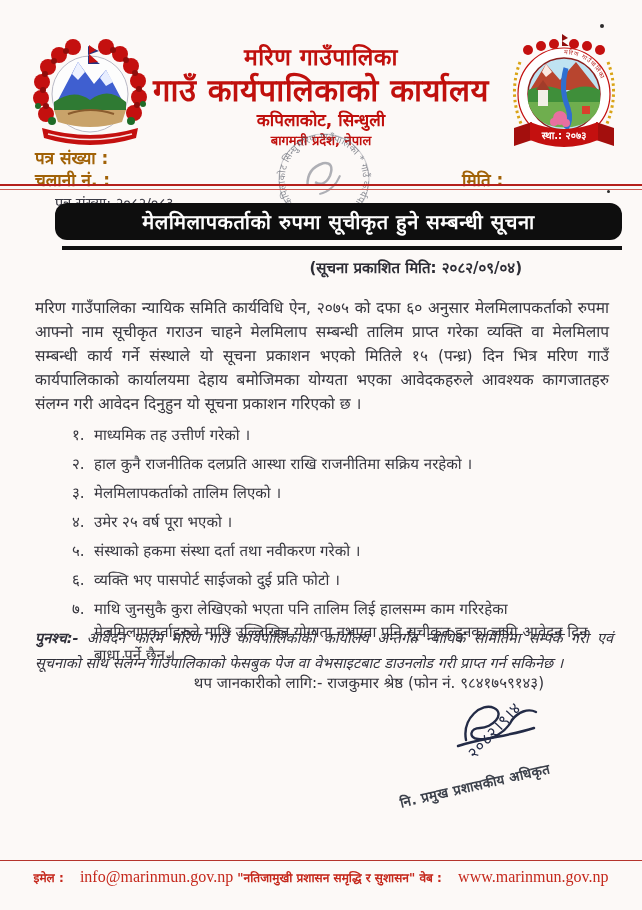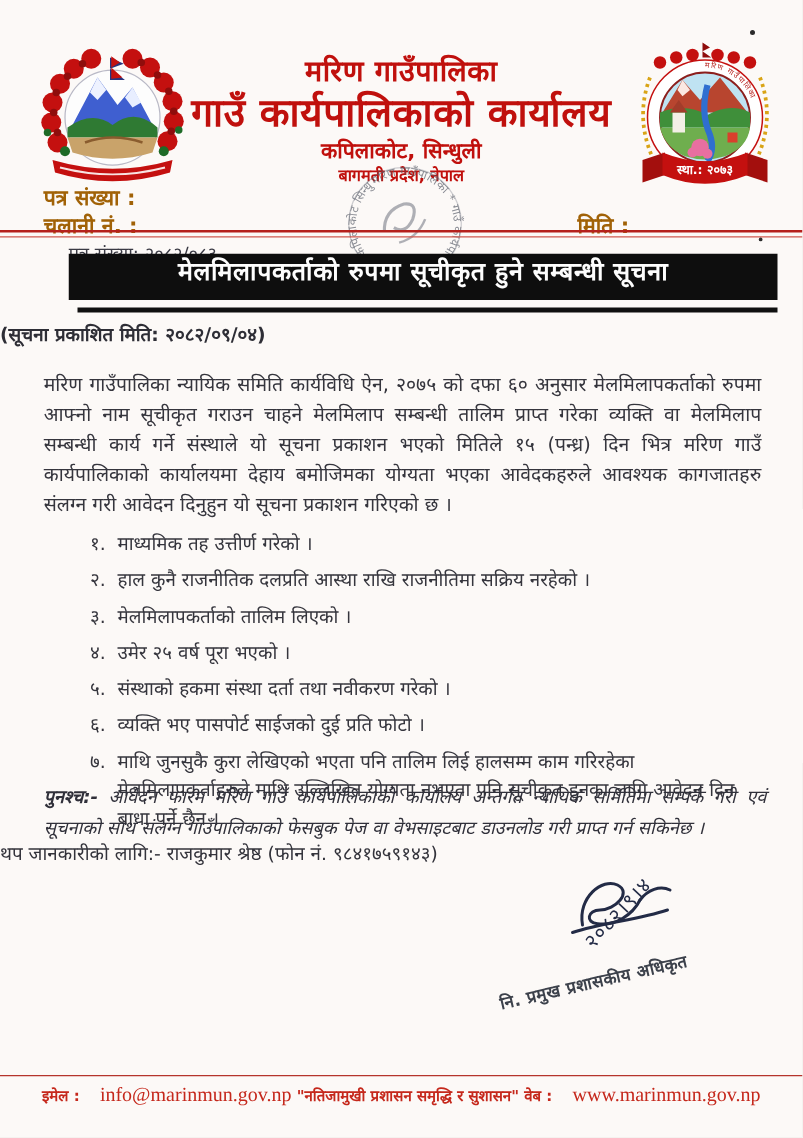--- a/index.html
+++ b/index.html
@@ -14,37 +14,37 @@
   #office-addr{top:108px;font-size:17px;}
   #office-prov{top:131px;font-size:13px;}
   
   .meta-label{font-size:17px;font-weight:bold;color:#a16207;}
   
   #rule-top{top:184px;left:0;width:642px;height:0;border-top:2.5px solid #b5201c;}
   #rule-top2{top:189px;left:0;width:642px;height:0;border-top:1px solid #cf5a52;}
   #letter-no{top:192px;left:55px;font-size:14.5px;color:#3a3a44;}
   
   #banner{top:203px;left:55px;width:567px;height:37px;background:#0e0e0e;
-          display:flex;align-items:flex-start;justify-content:center;}
+          display:flex;align-items:center;justify-content:center;border-radius:12px;}
   #banner span{color:#fdfdfd;font-size:20px;font-weight:bold;letter-spacing:.5px;}
   #banner-underline{top:246px;left:62px;width:560px;height:4px;background:#101010;}
-  #published{top:257px;left:0;width:522px;text-align:left;font-weight:bold;font-size:15px;color:#2e2e36;}
+  #published{top:257px;left:0;width:522px;text-align:right;font-weight:bold;font-size:15px;color:#2e2e36;}
   
   #body-par{top:296px;left:35px;width:574px;font-size:15.5px;line-height:24px;
             text-align:justify;color:#35353d;}
   #req-heading{top:401px;left:52px;font-size:15.5px;font-weight:bold;color:#2f2f37;}
   #req-heading .ul{border-bottom:1.5px solid #44444c;padding-bottom:1px;}
   #req-list{top:424px;left:72px;width:532px;}
   .req-item{display:flex;margin-bottom:6px;font-size:15px;line-height:23px;color:#35353d;}
   .req-num{width:22px;flex:0 0 22px;}
   
   #postscript{top:626px;left:35px;width:578px;font-size:14.5px;line-height:25px;
               font-style:italic;color:#30303a;text-align:justify;}
   #postscript b{font-style:italic;}
-  #contact{top:672px;left:0;width:544px;text-align:left;font-size:15px;color:#33333b;}
+  #contact{top:672px;left:0;width:544px;text-align:right;font-size:15px;color:#33333b;}
   
   #signature-svg{top:698px;left:448px;}
   #sig-date{top:748px;left:462px;transform:rotate(-47deg);transform-origin:left top;
             font-size:16px;color:#232b46;letter-spacing:1px;}
   #sig-designation{top:794px;left:398px;transform:rotate(-13deg);transform-origin:left top;
             font-size:13.5px;font-weight:bold;color:#3c414b;letter-spacing:.3px;}
   
   #stamp{top:124px;left:265px;opacity:.8;}
   
   #footer-rule{top:860px;left:0;width:642px;height:0;border-top:1.5px solid #b5342c;}

